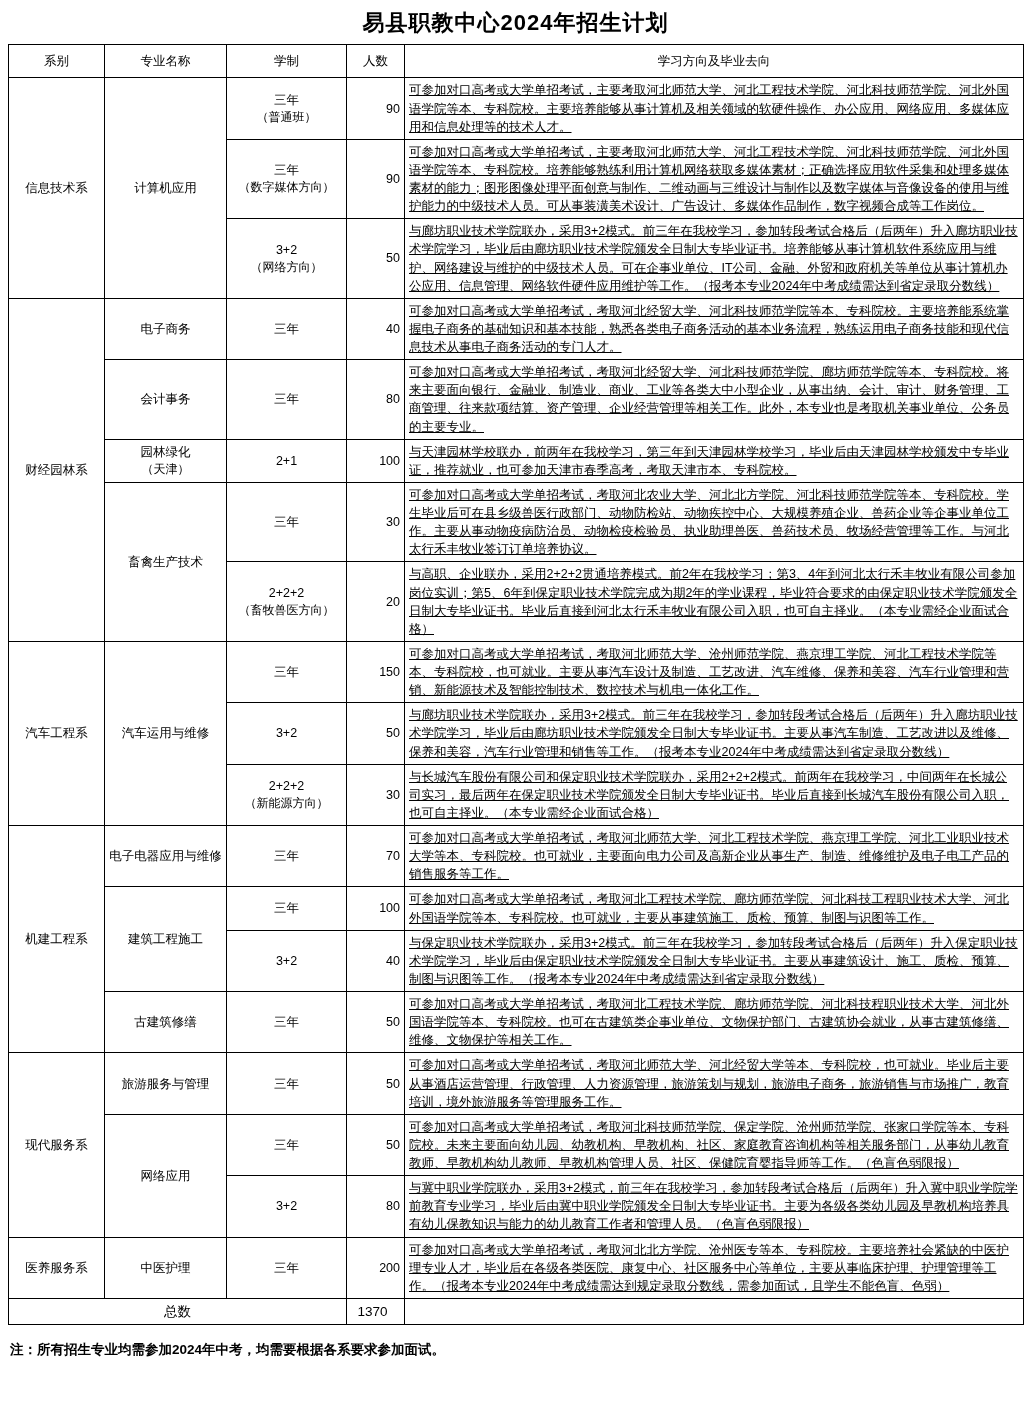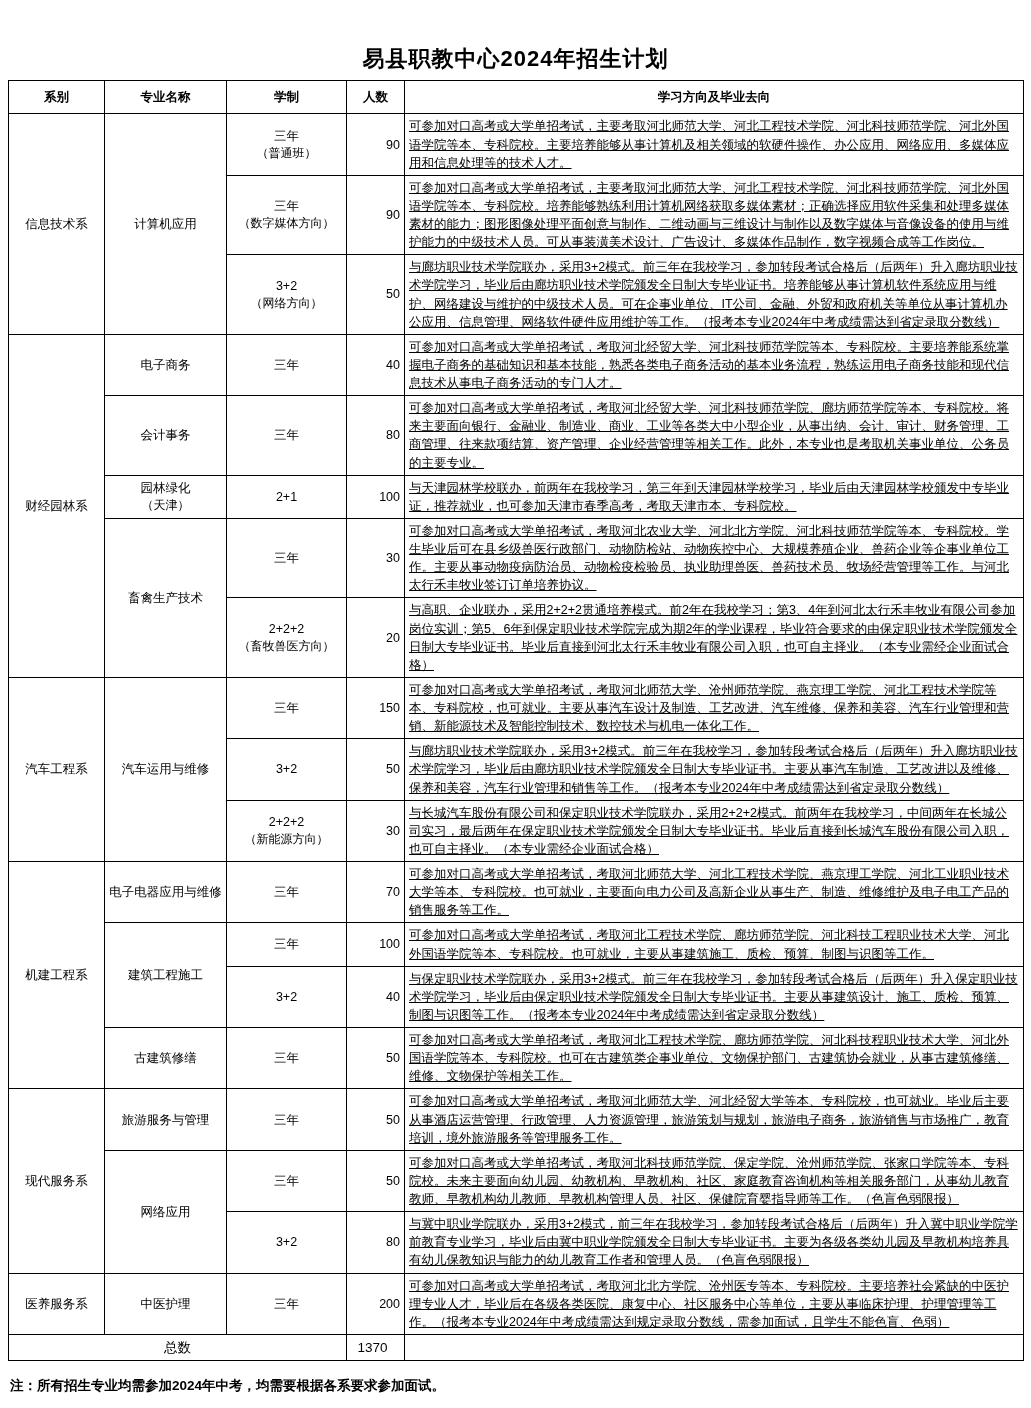--- a/index.html
+++ b/index.html
@@ -17,37 +17,36 @@
     box-sizing: border-box;
     padding: 4px 8px 6px 8px;
   }
   .doc-title {
     text-align: center;
     font-size: 22px;
     font-weight: bold;
     letter-spacing: 1px;
     padding: 6px 0 8px 0;
     line-height: 1.2;
-    margin-top: 36px;
   }
   table.plan {
     border-collapse: collapse;
     width: 1015px;
     table-layout: fixed;
   }
   table.plan td, table.plan th {
     border: 1px solid #000000;
     vertical-align: middle;
     font-size: 12.5px;
     line-height: 1.45;
     padding: 3px 4px;
   }
   thead th {
     text-align: center;
-    font-weight: bold;
+    font-weight: normal;
     font-size: 15px;
     height: 26px;
     padding: 2px 4px;
   }
   col.c-dept  { width: 96px; }
   col.c-major { width: 122px; }
   col.c-sys   { width: 120px; }
   col.c-num   { width: 58px; }
   col.c-desc  { width: 619px; }
 

